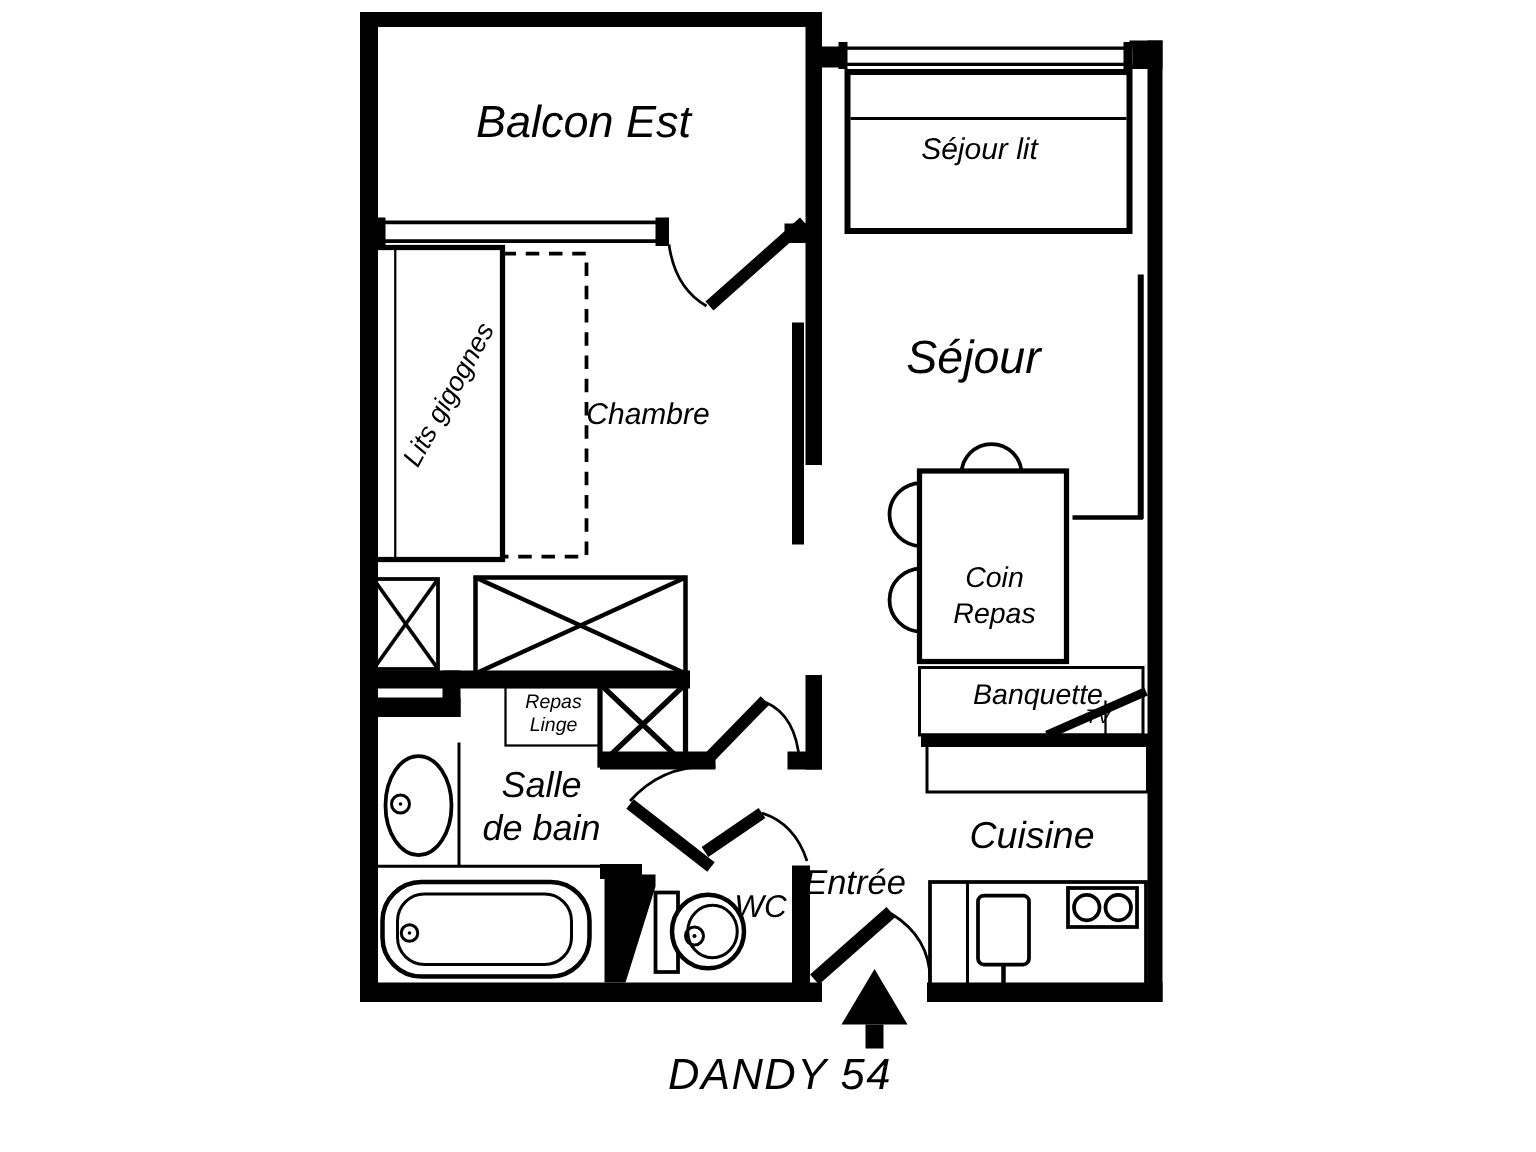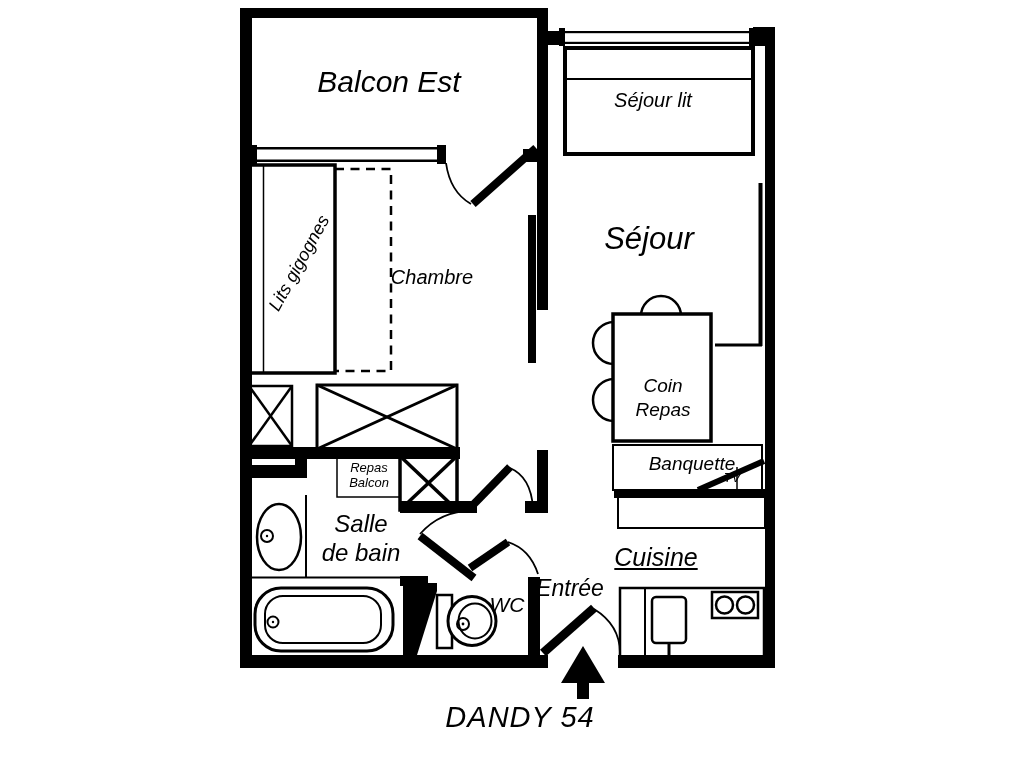--- a/index.html
+++ b/index.html
@@ -24,21 +24,21 @@
   #lbl-chambre{left:432px;top:277px;font-size:20px;}
   #lbl-sejour{left:649px;top:239px;font-size:31px;}
   #lbl-lits{left:299px;top:263px;font-size:18px;transform:translate(-50%,-50%) rotate(-61deg);}
   #lbl-coinrepas{left:663px;top:398px;font-size:19px;line-height:1.25;}
   #lbl-banquette{left:692px;top:464px;font-size:19px;}
   #lbl-tv{left:732px;top:478px;font-size:13px;}
   #lbl-lavelinge{left:369px;top:476px;font-size:13px;line-height:1.15;}
   #lbl-sdb{left:361px;top:539px;font-size:24px;line-height:1.2;}
   #lbl-entree{left:570px;top:589px;font-size:23px;}
   #lbl-wc{left:507px;top:605px;font-size:21px;text-align:center;}
-  #lbl-cuisine{left:656px;top:557px;font-size:25px;text-decoration:underline;}
+  #lbl-cuisine{left:688px;top:557px;font-size:25px;}
   #lbl-title{left:520px;top:717px;font-size:29px;letter-spacing:1px;}
 </style>
 </head>
 <body>
 
 <div id="stage">
 
   <svg id="plan-svg" width="1024" height="768" viewBox="0 0 1024 768">
 
     <g fill="#ffffff" stroke="#000" stroke-width="2.5">
@@ -188,20 +188,20 @@
   </svg>
 
   <div class="lbl" id="lbl-balcon">Balcon Est</div>
   <div class="lbl" id="lbl-canape">Séjour lit</div>
   <div class="lbl" id="lbl-chambre">Chambre</div>
   <div class="lbl" id="lbl-sejour">Séjour</div>
   <div class="lbl" id="lbl-lits">Lits gigognes</div>
   <div class="lbl" id="lbl-coinrepas"><span>Coin</span><span class="l2">Repas</span></div>
   <div class="lbl" id="lbl-banquette">Banquette</div>
   <div class="lbl" id="lbl-tv">TV</div>
-  <div class="lbl" id="lbl-lavelinge"><span>Repas</span><span class="l2">Balcon</span></div>
+  <div class="lbl" id="lbl-lavelinge"><span>Repas</span><span class="l2">Linge</span></div>
   <div class="lbl" id="lbl-sdb"><span>Salle</span><span class="l2">de bain</span></div>
   <div class="lbl" id="lbl-entree">Entrée</div>
   <div class="lbl" id="lbl-wc">WC</div>
   <div class="lbl" id="lbl-cuisine">Cuisine</div>
   <div class="lbl" id="lbl-title">DANDY 54</div>
 
 </div>
 
 </body></html>

